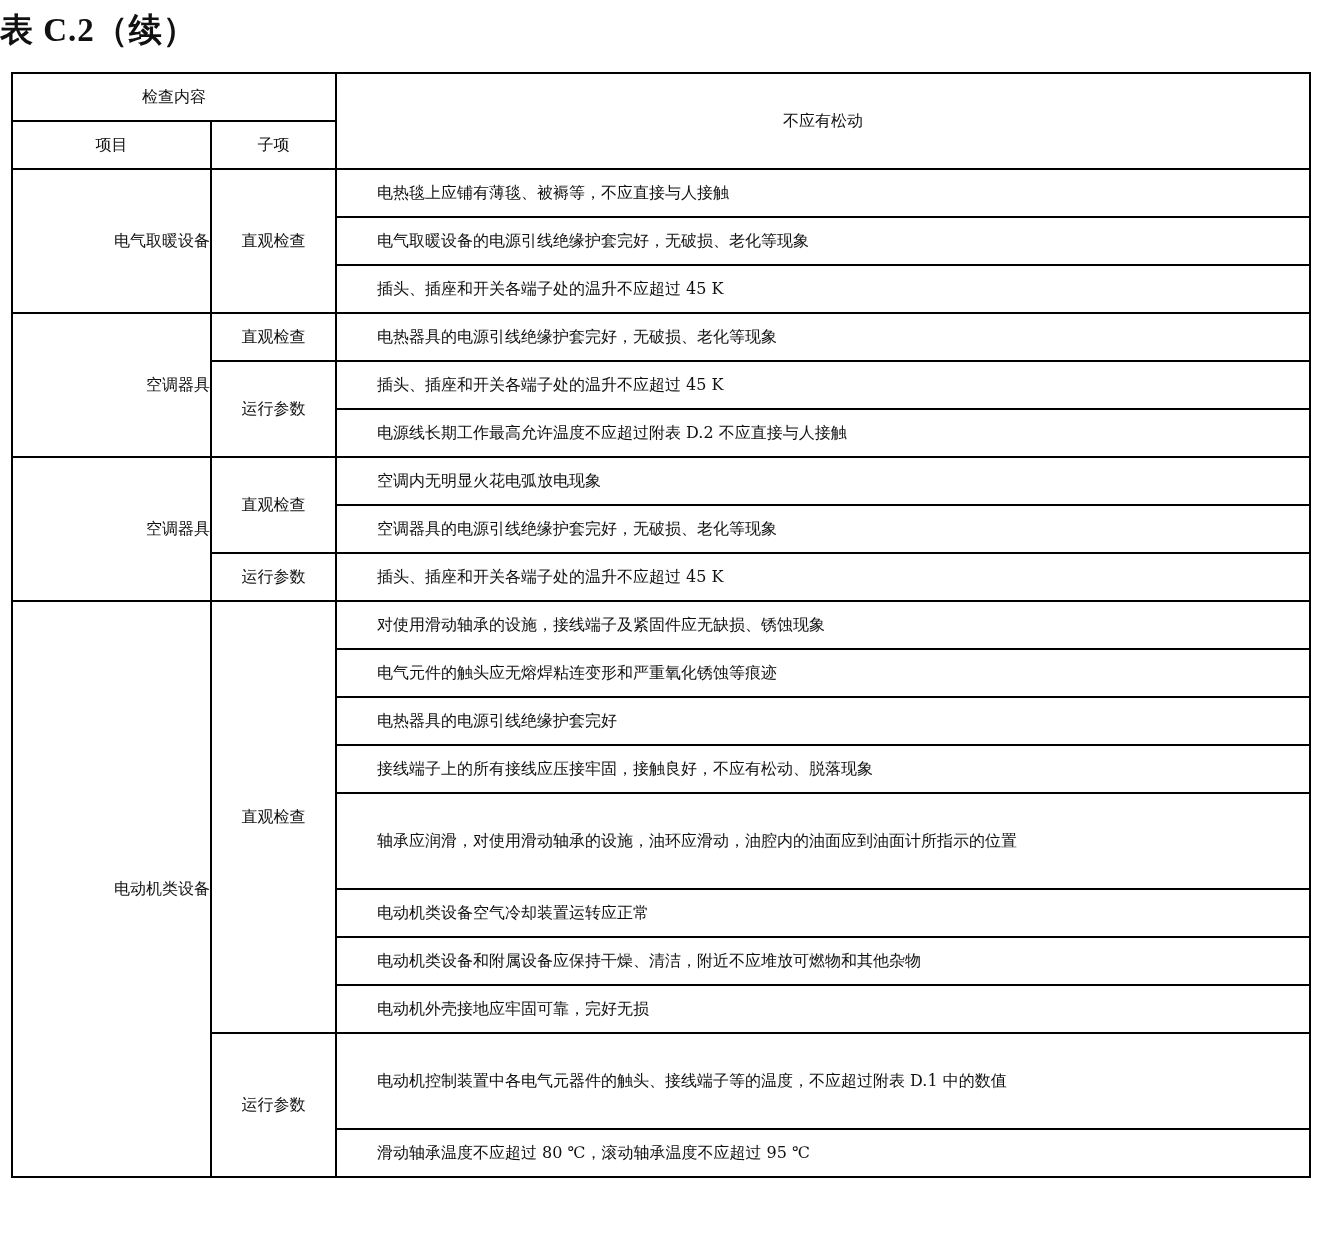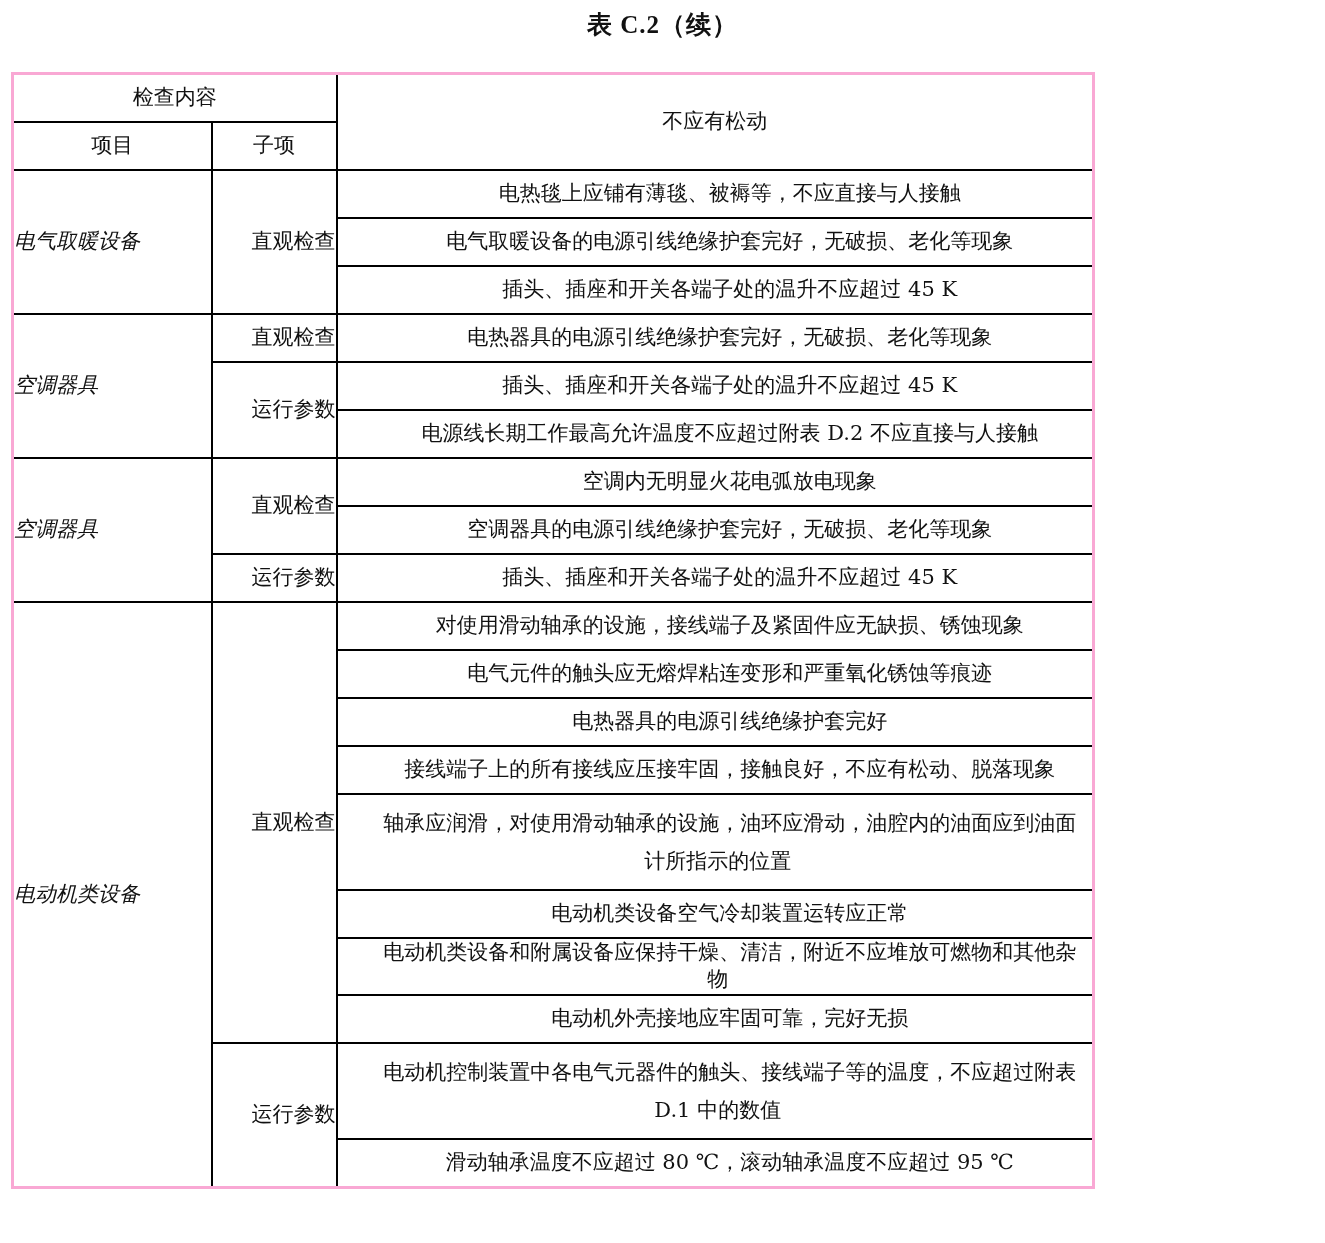--- a/index.html
+++ b/index.html
@@ -2,40 +2,40 @@
 <html><head>
 <meta charset="utf-8">
 <style>
   html, body { margin: 0; padding: 0; background: #ffffff; }
   body {
     width: 1325px; height: 1243px; position: relative; overflow: hidden;
     font-family: "DejaVu Serif", "Liberation Serif", serif;
     color: #111;
   }
   .title {
-    position: absolute; left: 0; top: 8px; width: 1325px; text-align: center;
-    font-size: 25px; font-weight: bold; letter-spacing: 1px;
+    position: absolute; left: 0; top: 8px; width: 1325px; text-align: left;
+    font-size: 33px; font-weight: bold; letter-spacing: 1px;
     font-family: "Liberation Serif", "DejaVu Serif", serif;
   }
   table.spec {
     position: absolute; left: 11px; top: 72px;
-    width: 1084px; border-collapse: collapse;
-    border: 3px solid #f9a8d4;
+    width: 1300px; border-collapse: collapse;
+    border: 1px solid #f9a8d4;
     table-layout: fixed;
-    font-size: 21px;
+    font-size: 16px;
   }
   table.spec td {
     border: 2px solid #000;
     padding: 0;
     vertical-align: middle;
     line-height: 1.3;
   }
-  .c-item { width: 199px; text-align: left; font-style: italic; }
-  .c-sub { width: 123px; text-align: right; }
-  .c-req { text-align: center; padding-left: 16px !important; padding-right: 10px !important; }
+  .c-item { width: 199px; text-align: right; }
+  .c-sub { width: 123px; text-align: center; }
+  .c-req { text-align: left; padding-left: 16px !important; padding-right: 10px !important; }
   .hdr { text-align: center; }
   tr.r50 td { height: 46px; }
   tr.r96 td { height: 94px; }
   .req-text { text-indent: 24px; display: block; }
   .req-text.wrap { line-height: 38px; }
 </style>
 </head>
 <body>
 
 <div class="title">表 C.2（续）</div>

